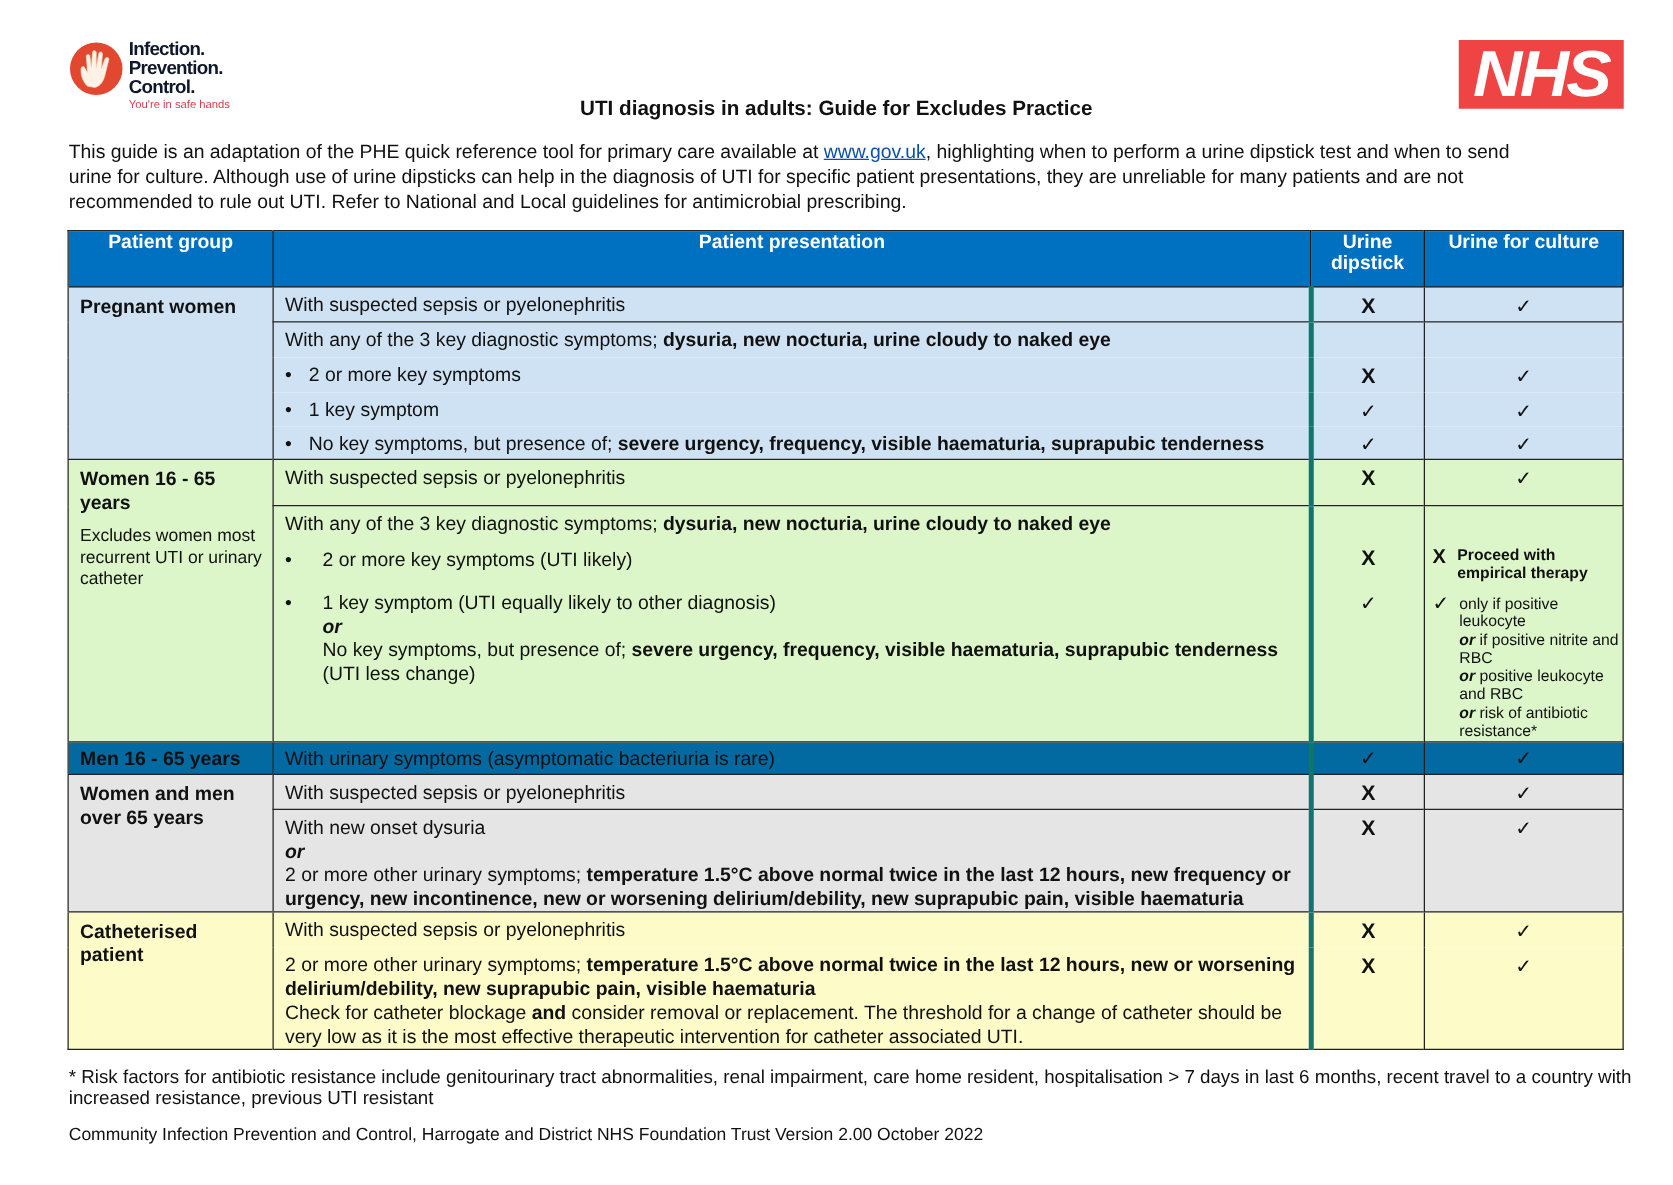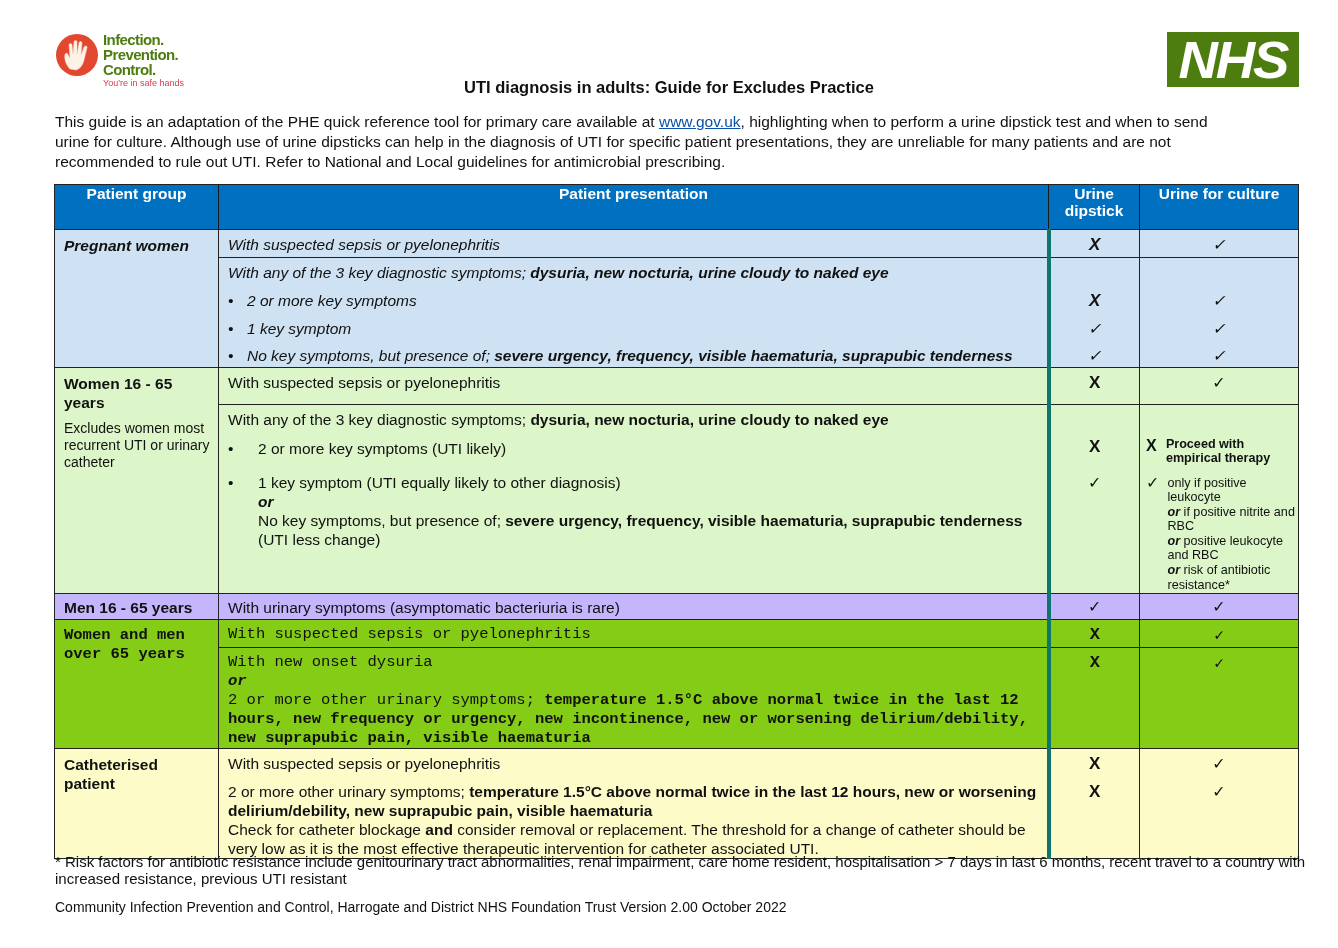--- a/index.html
+++ b/index.html
@@ -3,23 +3,23 @@
 <meta charset="utf-8">
 <style>
   html, body { margin: 0; padding: 0; background: #ffffff; }
   body { width: 1338px; height: 948px; position: relative; overflow: hidden;
          font-family: "Liberation Sans", sans-serif; color: #111; }
   .ipc-logo { position: absolute; left: 56px; top: 32px; width: 140px; height: 60px; }
   .ipc-hand { position: absolute; left: 0; top: 2px; width: 42px; height: 42px; border-radius: 50%;
               background: #e2472f; }
   .ipc-hand svg { position: absolute; left: 6px; top: 5px; }
   .ipc-text { position: absolute; left: 47px; top: 0; font-weight: bold; font-size: 15px;
-              line-height: 15px; letter-spacing: -0.6px; color: #4d7c0f; }
+              line-height: 15px; letter-spacing: -0.6px; color: #0f172a; }
   .ipc-tag { position: absolute; left: 47px; top: 46px; font-size: 9px; color: #d3404a; white-space: nowrap; }
-  .nhs-logo { position: absolute; left: 1167px; top: 32px; width: 132px; height: 55px; background: #4d7c0f;
+  .nhs-logo { position: absolute; left: 1167px; top: 32px; width: 132px; height: 55px; background: #ef4444;
               display: flex; align-items: center; justify-content: center; }
   .nhs-logo span { color: #fff; font-weight: bold; font-style: italic; font-size: 52px; letter-spacing: -2px;
                    line-height: 1; transform: scaleX(1.05); }
   .title { position: absolute; left: 0; width: 1338px; top: 78px; text-align: center;
            font-weight: bold; font-size: 16.5px; }
   .intro { position: absolute; left: 55px; top: 112px; width: 1190px; font-size: 15.5px; line-height: 20px; }
   .intro a { color: #0b4fa8; text-decoration: underline; }
 
   table.grid { position: absolute; left: 54px; top: 184px; width: 1244px; border-collapse: collapse;
                font-size: 15.5px; table-layout: fixed; }
@@ -32,24 +32,24 @@
   .grp { font-weight: bold; padding: 6px 8px 0 9px !important; border-right: 1px solid #222; line-height: 19px; }
   .grp .sub { font-weight: normal; font-size: 14px; line-height: 17px; margin-top: 8px; }
   .pres { padding: 5px 9px 0 9px !important; line-height: 19px; border-right: 4px solid #0f766e; }
   .mark { text-align: center; font-size: 16px; padding-top: 5px !important; border-right: 1px solid #222; }
   .mark.x { font-weight: bold; font-size: 17px; }
   .mark.last { border-right: none; }
   .b { font-weight: bold; }
   .i { font-style: italic; font-weight: bold; }
   tr.sep td.pres, tr.sep td.mark { border-top: 1px solid #222; }
   tr.gtop td { border-top: 1px solid #222; }
-  .blue td { background: #cfe2f3; font-style: italic; }
+  .blue td { background: #cfe2f3; }
   .green td { background: #ddf6c9; }
-  .orange td { background: #c4b5fd; margin-left: 17px; }
-  .purple td { background: #84cc16; font-family: Liberation Mono, monospace; }
+  .orange td { background: #0369a1; margin-left: 17px; }
+  .purple td { background: #e5e5e5; }
   .yellow td { background: #fdfbc8; }
   .bul { display: inline-block; width: 19px; }
   .bul2 { display: inline-block; width: 30px; }
   .indent { padding-left: 30px; }
   .culture-split { display: flex; text-align: left; padding-left: 6px; }
   .culture-split .sym { width: 28px; font-size: 16px; }
   .culture-split .note { font-size: 12.6px; line-height: 14.6px; }
   table.grid { border: 1px solid #222; padding-left: 27px; }
   .footnote { position: absolute; left: 55px; top: 853px; font-size: 15px; }
   .footer { position: absolute; left: 55px; top: 899px; font-size: 14px; }

